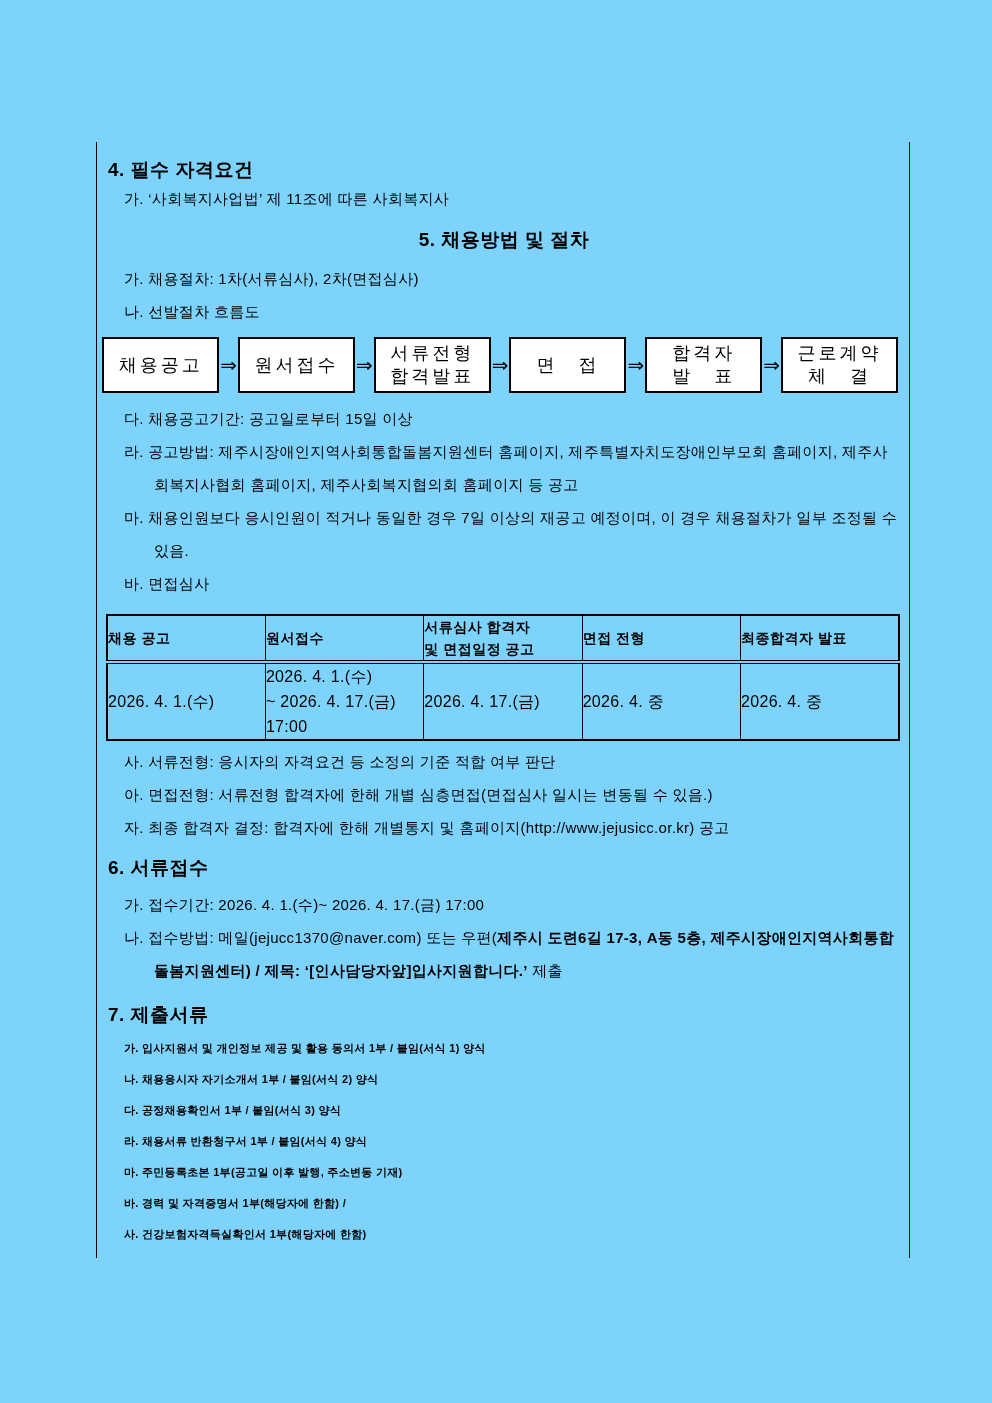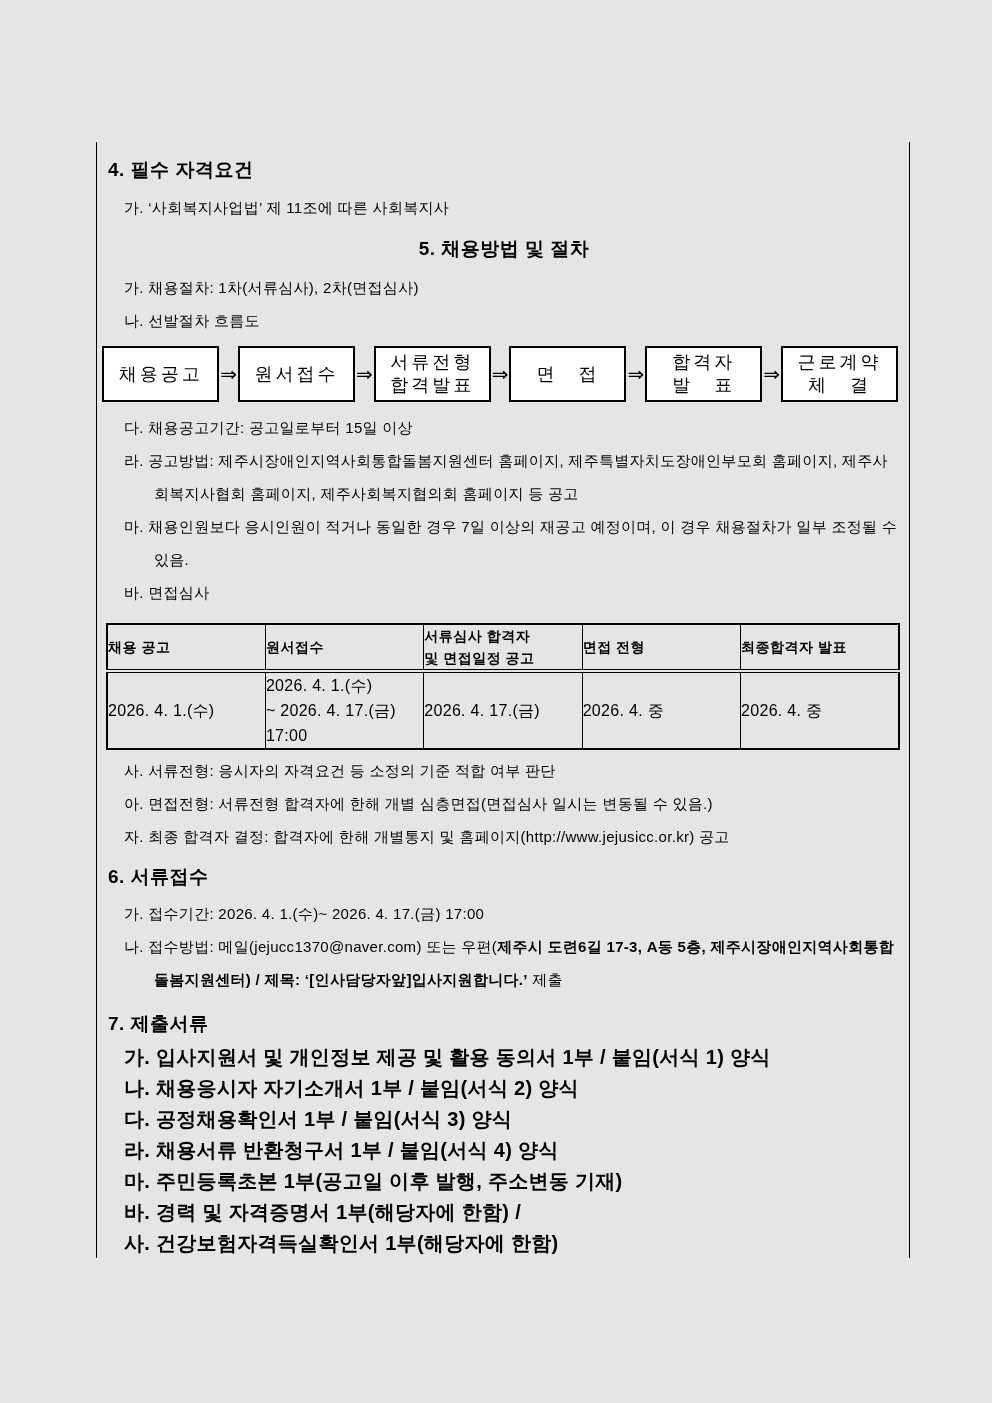--- a/index.html
+++ b/index.html
@@ -2,39 +2,39 @@
 <html lang="ko"><head>
 <meta charset="utf-8">
 <style>
   * { margin:0; padding:0; box-sizing:border-box; }
   html,body { background:#ffffff; }
   body {
     width:992px; height:1403px;
     font-family:"Liberation Sans","DejaVu Sans",sans-serif;
     color:#000;
   }
-  .page { position:relative; width:992px; height:1403px; background:#e5e5e5; overflow:hidden; }
+  .page { position:relative; width:992px; height:1403px; background:#7dd3fc; overflow:hidden; }
   .frame {
     position:absolute; left:96px; top:142px; width:814px; height:1116px;
     border-left:1.5px solid #000; border-right:1.5px solid #000;
     padding:12px 9px 0 9px;
   }
   .sec-title {
     font-size:19px; font-weight:700; letter-spacing:0.5px;
     line-height:24px; margin-left:2px;
   }
   .mt4  { margin-top:4px; }
   .mt13 { margin-top:13px;text-align:center; }
   .mt12 { margin-top:12px; }
   .mt16 { margin-top:16px; }
   .li {
     font-size:15px; line-height:33px; letter-spacing:0.3px;
     margin-left:18px;
   }
-  .first-li { margin-top:9px; }
+  .first-li { }
   .sub-start { margin-top:10px; }
   .after-block { margin-top:8px; }
   .hang { padding-left:30px; text-indent:-30px; }
   .b { font-weight:700; }
   
   .flow {
     margin:8px 2px 8px 2px; height:58px;
     display:flex; align-items:center; justify-content:flex-end;
   }
   .fbox {
@@ -54,21 +54,21 @@
   table.sched th, table.sched td {
     border-left:1.5px solid #000; border-right:1.5px solid #000;
     white-space:pre-line; vertical-align:middle;
   }
   table.sched th {
     font-size:14px; font-weight:700; letter-spacing:0.5px;
     line-height:22px; height:46px; border-bottom:4px double #000;
   }
   table.sched td { font-size:16px; line-height:25px; height:76px; letter-spacing:0.3px; }
   .li7 {
-    font-size:20px; font-weight:700; line-height:31px; letter-spacing:0.3px;
+    font-size:11px; font-weight:700; line-height:31px; letter-spacing:0.3px;
     margin-left:18px;
   }
   .li7-first { margin-top:6px; }
 </style>
 </head>
 <body>
 
 <div class="page">
   <div class="frame">
 

